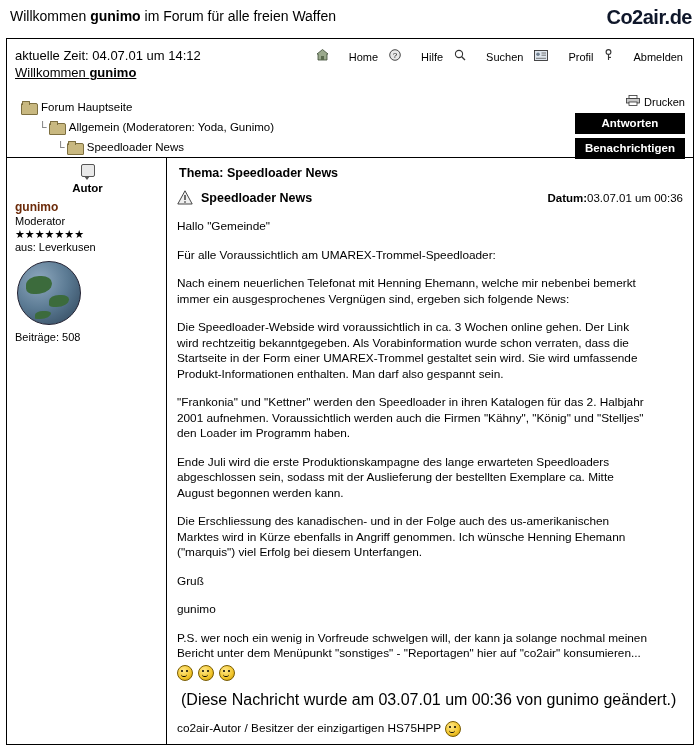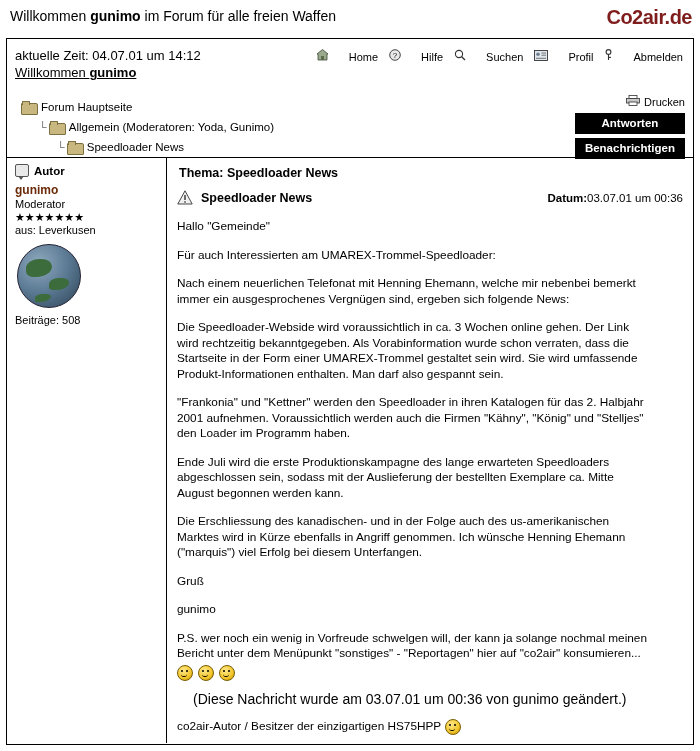--- a/index.html
+++ b/index.html
@@ -34,21 +34,21 @@
     padding-top: 2px;
   }
   .banner-text b { font-weight: bold; }
   .brand {
     position: absolute;
     right: 8px;
     top: 6px;
     font-size: 20px;
     font-weight: bold;
     letter-spacing: -0.5px;
-    color: #7f1d1d;
+    color: #0f172a;
   }
   
   .frame {
     position: absolute;
     left: 6px;
     top: 38px;
     width: 688px;
     height: 707px;
     border: 1px solid #000;
     box-sizing: border-box;
@@ -186,20 +186,21 @@
     padding: 6px 10px 8px 10px;
     box-sizing: border-box;
   }
   .autor-hd {
     display: flex;
     align-items: center;
     gap: 5px;
     font-weight: bold;
     font-size: 11.5px;
     margin-bottom: 6px;
+    flex-direction: column;
   }
   .speech {
     display: inline-block;
     width: 12px; height: 11px;
     border: 1px solid #555;
     background: #e9e9e9;
     border-radius: 2px;
     position: relative;
   }
   .speech::after {
@@ -310,21 +311,21 @@
     border-radius: 0 0 4px 4px;
   }
   .sig {
     font-size: 11.8px;
     line-height: 15.5px;
     display: flex;
     align-items: flex-end;
     gap: 2px;
   }
   .sig .smiley { margin-left: 2px; }
-  .editnote { font-size: 14px; margin: 0 0 12px 16px; }
+  .editnote { font-size: 16px; margin: 0 0 12px 4px; }
   
   .ico { display: inline-block; vertical-align: middle; }
 </style>
 </head>
 <body>
 
 <div class="page">
 
   <div class="banner">
     <div class="banner-text">
@@ -453,21 +454,21 @@
                 <line x1="8" y1="5" x2="8" y2="10" stroke="#111" stroke-width="1.2"></line>
                 <circle cx="8" cy="12" r="0.8" fill="#111"></circle>
               </svg>
           </span>
           <span class="subject-title">Speedloader News</span>
           <span class="datum"><b>Datum:</b><span>03.07.01 um 00:36</span></span>
         </div>
 
         <div class="post">
           <p>Hallo "Gemeinde"</p>
-          <p>Für auch Interessierten am UMAREX-Trommel-Speedloader:</p>
+          <p>Für alle Voraussichtlich am UMAREX-Trommel-Speedloader:</p>
           <p>Nach einem neuerlichen Telefonat mit Henning Ehemann, welche mir nebenbei bemerkt immer ein ausgesprochenes Vergnügen sind, ergeben sich folgende News:</p>
           <p>Die Speedloader-Webside wird voraussichtlich in ca. 3 Wochen online gehen. Der Link wird rechtzeitig bekanntgegeben. Als Vorabinformation wurde schon verraten, dass die Startseite in der Form einer UMAREX-Trommel gestaltet sein wird. Sie wird umfassende Produkt-Informationen enthalten. Man darf also gespannt sein.</p>
           <p>"Frankonia" und "Kettner" werden den Speedloader in ihren Katalogen für das 2. Halbjahr 2001 aufnehmen. Voraussichtlich werden auch die Firmen "Kähny", "König" und "Stelljes" den Loader im Programm haben.</p>
           <p>Ende Juli wird die erste Produktionskampagne des lange erwarteten Speedloaders abgeschlossen sein, sodass mit der Auslieferung der bestellten Exemplare ca. Mitte August begonnen werden kann.</p>
           <p>Die Erschliessung des kanadischen- und in der Folge auch des us-amerikanischen Marktes wird in Kürze ebenfalls in Angriff genommen. Ich wünsche Henning Ehemann ("marquis") viel Erfolg bei diesem Unterfangen.</p>
           <p>Gruß</p>
           <p>gunimo</p>
           <p class="tight">P.S. wer noch ein wenig in Vorfreude schwelgen will, der kann ja solange nochmal meinen Bericht unter dem Menüpunkt "sonstiges" - "Reportagen" hier auf "co2air" konsumieren...</p>
 
           <div class="smilies">

